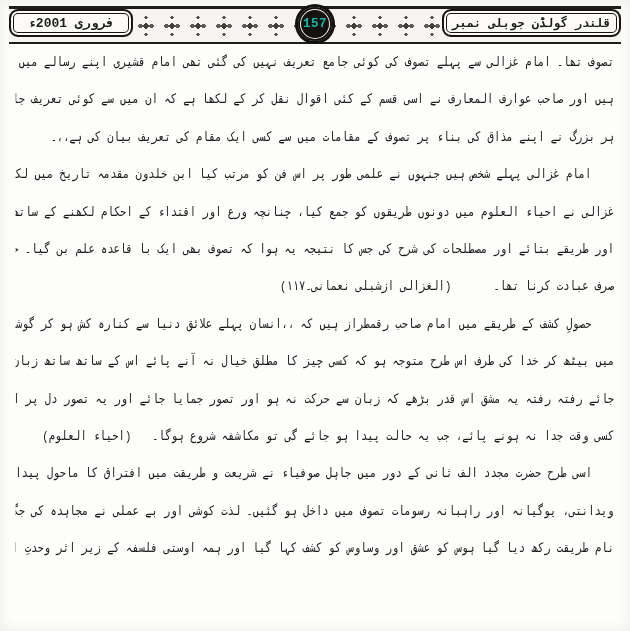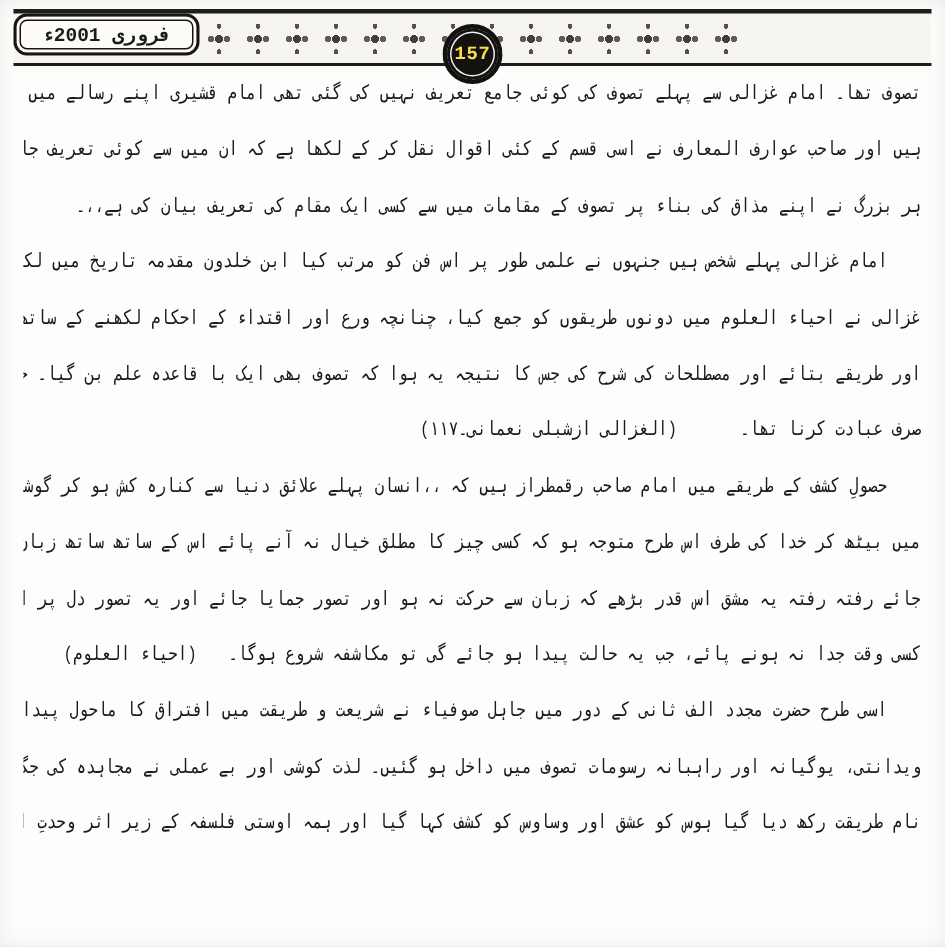--- a/index.html
+++ b/index.html
@@ -37,23 +37,23 @@
     border:2px solid #181512;
     border-radius:9px;
     box-shadow:inset 0 0 0 2px #fcfbf8, inset 0 0 0 3px #181512;
     display:flex;align-items:center;justify-content:center;
     font-size:13px;font-weight:bold;white-space:nowrap;
     padding:0 8px;z-index:3;
   }
   .hbox.left{left:9px;min-width:104px;}
   .hbox.right{right:9px;min-width:112px;font-size:12px;}
   .medallion{
-    position:absolute;left:50%;top:16px;transform:translateX(-50%);
+    position:absolute;left:50%;top:4px;transform:translateX(-50%);
     width:34px;height:34px;border-radius:50%;
-    background:#141210;color:#fde047;
+    background:#141210;color:#14b8a6;
     border:3px dotted #141210;
     box-shadow:inset 0 0 0 2px #141210, inset 0 0 0 3px #f1efe9;
     display:flex;align-items:center;justify-content:center;
     font-size:12.5px;font-weight:bold;z-index:4;
     letter-spacing:.5px;
     direction:ltr;
   }
   
   .body-text{
     position:absolute;top:44px;right:16px;
@@ -96,20 +96,23 @@
     <span class="motif"></span>
     <span class="motif"></span>
     <span class="motif"></span>
     <span class="motif"></span>
   </div>
 
   <div class="hbox left">
     <span>فروری 2001ء</span>
   </div>
 
+  <div class="hbox right">
+    <span>قلندر گولڈن جوبلی نمبر</span>
+  </div>
 
   <div class="medallion">
     <span>157</span>
   </div>
 
   <div class="body-text">
     <div class="line">تصوف تھا۔ امام غزالی سے پہلے تصوف کی کوئی جامع تعریف نہیں کی گئی تھی امام قشیری اپنے رسالے میں مختلف اقوال نقل کرتے</div>
     <div class="line">ہیں اور صاحب عوارف المعارف نے اسی قسم کے کئی اقوال نقل کر کے لکھا ہے کہ ان میں سے کوئی تعریف جامع اور مانع نہیں بلکہ</div>
     <div class="line end">ہر بزرگ نے اپنے مذاق کی بناء پر تصوف کے مقامات میں سے کسی ایک مقام کی تعریف بیان کی ہے،،۔</div>
     <div class="line ind">امام غزالی پہلے شخص ہیں جنہوں نے علمی طور پر اس فن کو مرتب کیا ابن خلدون مقدمہ تاریخ میں لکھتے ہیں۔ ،،امام</div>

